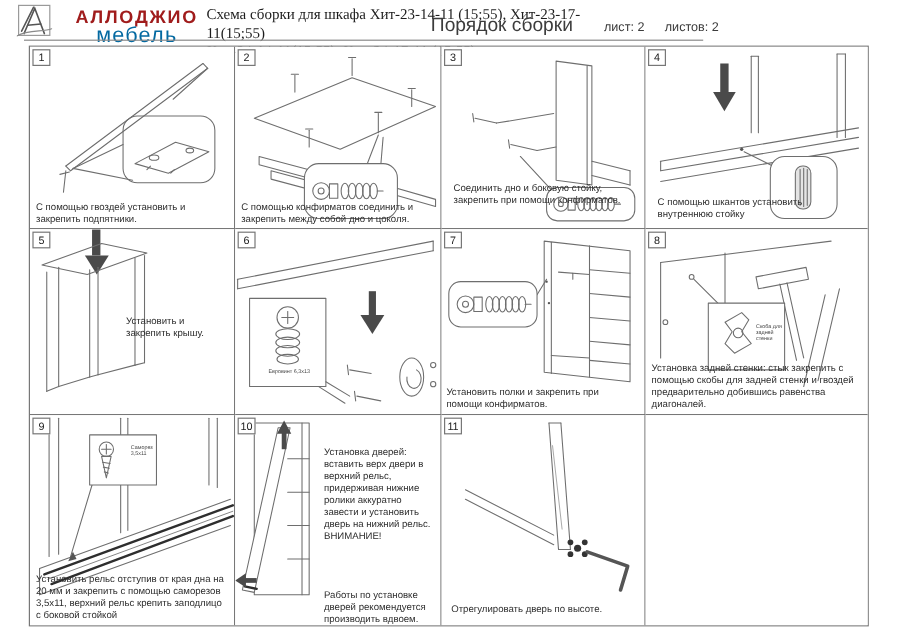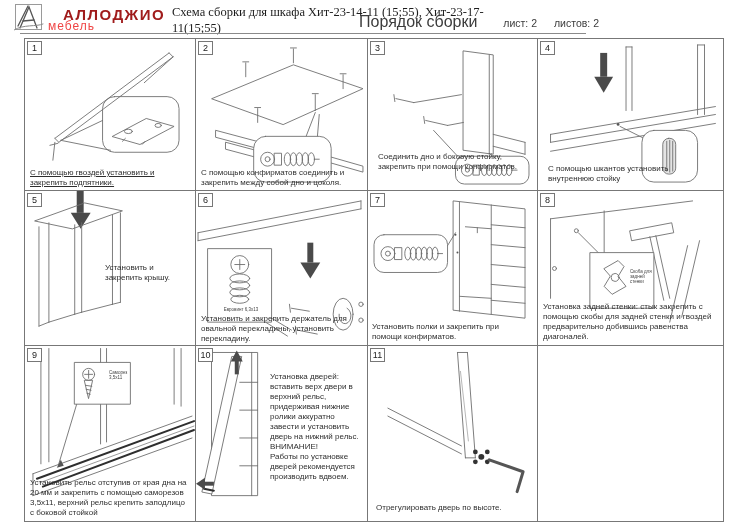--- a/index.html
+++ b/index.html
@@ -7,22 +7,22 @@
   .page {
     position:relative; width:748px; height:527px; background:#fff;
     font-family:"Liberation Sans", sans-serif; color:#2e2e2e; overflow:hidden;
   }
   
   .header { position:absolute; left:0; top:0; width:611px; height:38px; }
   .header-rule { position:absolute; left:20px; right:25px; top:33px; height:0; border-top:1px solid #8a8a8a; }
   .logo-mark { position:absolute; left:14px; top:3px; width:30px; height:29px; }
   .brand { position:absolute; left:48px; top:6px; width:132px; text-align:center;
            font-size:15px; font-weight:bold; letter-spacing:1.5px; color:#a01c1c; }
-  .brand-sub { position:absolute; left:48px; top:19px; width:132px; 
-           font-size:12px; color:#ef4444; letter-spacing:1px; }
+  .brand-sub { position:absolute; left:48px; top:19px; width:132px; text-align:center;
+           font-size:18px; color:#0369a1; letter-spacing:1px; }
   .title { position:absolute; left:172px; top:5px; width:360px;
            font-family:"Liberation Serif", serif; font-size:12.5px; color:#1d1d1d; line-height:1.25; }
   .order { position:absolute; right:12px; top:13px; font-size:10.5px; color:#3c3c3c; white-space:nowrap; }
   .order .lbl { font-size:16px; margin-right:23px; }
   .order .num { margin-left:14px; }
   
   .grid {
     position:absolute; left:24px; top:38px;
     display:grid; grid-template-columns:171px 172px 170px 185px;
     grid-template-rows:152px 155px 175px;
@@ -35,21 +35,21 @@
     position:absolute; left:2px; top:2px; width:15px; height:14px; z-index:3;
     border:1px solid #777; background:#fff; font-size:9px; color:#222;
     display:flex; align-items:center; justify-content:center;
   }
   .cell svg { position:absolute; left:0; top:0; width:100%; height:100%; z-index:1; }
   .cap {
     position:absolute; z-index:2; font-size:8px; line-height:1.25; color:#2e2e2e;
     white-space:pre-line;
   }
   .tiny-label { position:absolute; z-index:2; font-size:4.5px; line-height:1.15; color:#444; }
-  .cap-1 { left:5px; right:4px; bottom:2px;text-decoration:underline; }
+  .cap-1 { left:5px; right:4px; bottom:2px; }
   .cap-2 { left:5px; right:2px; bottom:2px; }
   .cap-3 { left:10px; right:6px; bottom:18px; }
   .cap-4 { left:10px; right:10px; bottom:6px; }
   .cap-5 { left:80px; top:72px; width:86px; }
   .cap-6 { left:5px; right:2px; bottom:1px; }
   .cap-7 { left:4px; bottom:3px; width:158px; }
   .cap-8 { left:5px; right:0; bottom:3px;margin-top:27px; }
   .cap-9 { left:5px; right:4px; bottom:3px; }
   .cap-11 { left:8px; right:4px; bottom:8px; }
   .p10-text { position:absolute; left:74px; top:26px; width:94px; z-index:2; font-size:8.3px; line-height:1.3; }
@@ -252,21 +252,20 @@
             <line x1="94" y1="114" x2="95" y2="122"></line>
           <line x1="102" y1="140" x2="122" y2="144"></line>
             <line x1="100" y1="136" x2="101" y2="144"></line>
           <ellipse cx="148" cy="124" rx="10" ry="16"></ellipse>
           <path d="M144,124 a6,8 0 1 0 8,-6"></path>
           <circle cx="166" cy="114" r="2.2"></circle>
             <circle cx="166" cy="130" r="2.2"></circle>
         </g>
       </svg>
       <div class="tiny-label" style="left:20px; top:116px; width:50px; text-align:center;">Евровинт 6,3х13</div>
-      <div class="cap cap-6">Установить и закрепить держатель для овальной перекладины, установить перекладину.</div>
     </div>
 
     <div class="cell">
       <div class="num-box">7</div>
       <svg viewBox="0 0 170 155">
         <g stroke="#6e6e6e" stroke-width="0.9" fill="none" stroke-linecap="round" stroke-linejoin="round">
           <polygon points="86,10 158,18 158,128 86,120"></polygon>
           <line x1="92" y1="11" x2="92" y2="121"></line>
           <line x1="124" y1="14" x2="124" y2="124"></line>
           <line x1="124" y1="34" x2="158" y2="37"></line>
@@ -367,21 +366,21 @@
           <rect x="39" y="14" width="4" height="14" fill="#4a4a4a" stroke="none"></rect>
           <polygon points="35,15 47,15 41,4" fill="#4a4a4a" stroke="none"></polygon>
           <rect x="8" y="136" width="10" height="4" fill="#4a4a4a" stroke="none"></rect>
           <polygon points="9,132 9,144 0,138" fill="#4a4a4a" stroke="none"></polygon>
         </g>
       </svg>
       <div class="p10-text">
         <div class="cap" style="position:static;">Установка дверей:
 вставить верх двери в верхний рельс, придерживая нижние ролики аккуратно завести и установить дверь на нижний рельс.</div>
         <div class="cap p10-warning" style="position:static;">ВНИМАНИЕ!</div>
-        <div class="cap" style="position:static;">Работы по установке дверей рекомендуется производить вдвоем.</div>
+        <div class="cap" style="position:static;margin-top:39px;">Работы по установке дверей рекомендуется производить вдвоем.</div>
       </div>
     </div>
 
     <div class="cell last-row">
       <div class="num-box">11</div>
       <svg viewBox="0 0 170 175">
         <g stroke="#6e6e6e" stroke-width="0.9" fill="none" stroke-linecap="round" stroke-linejoin="round">
           <line x1="90" y1="6" x2="98" y2="112"></line>
             <line x1="100" y1="6" x2="108" y2="112"></line>
           <line x1="90" y1="6" x2="100" y2="6"></line>

